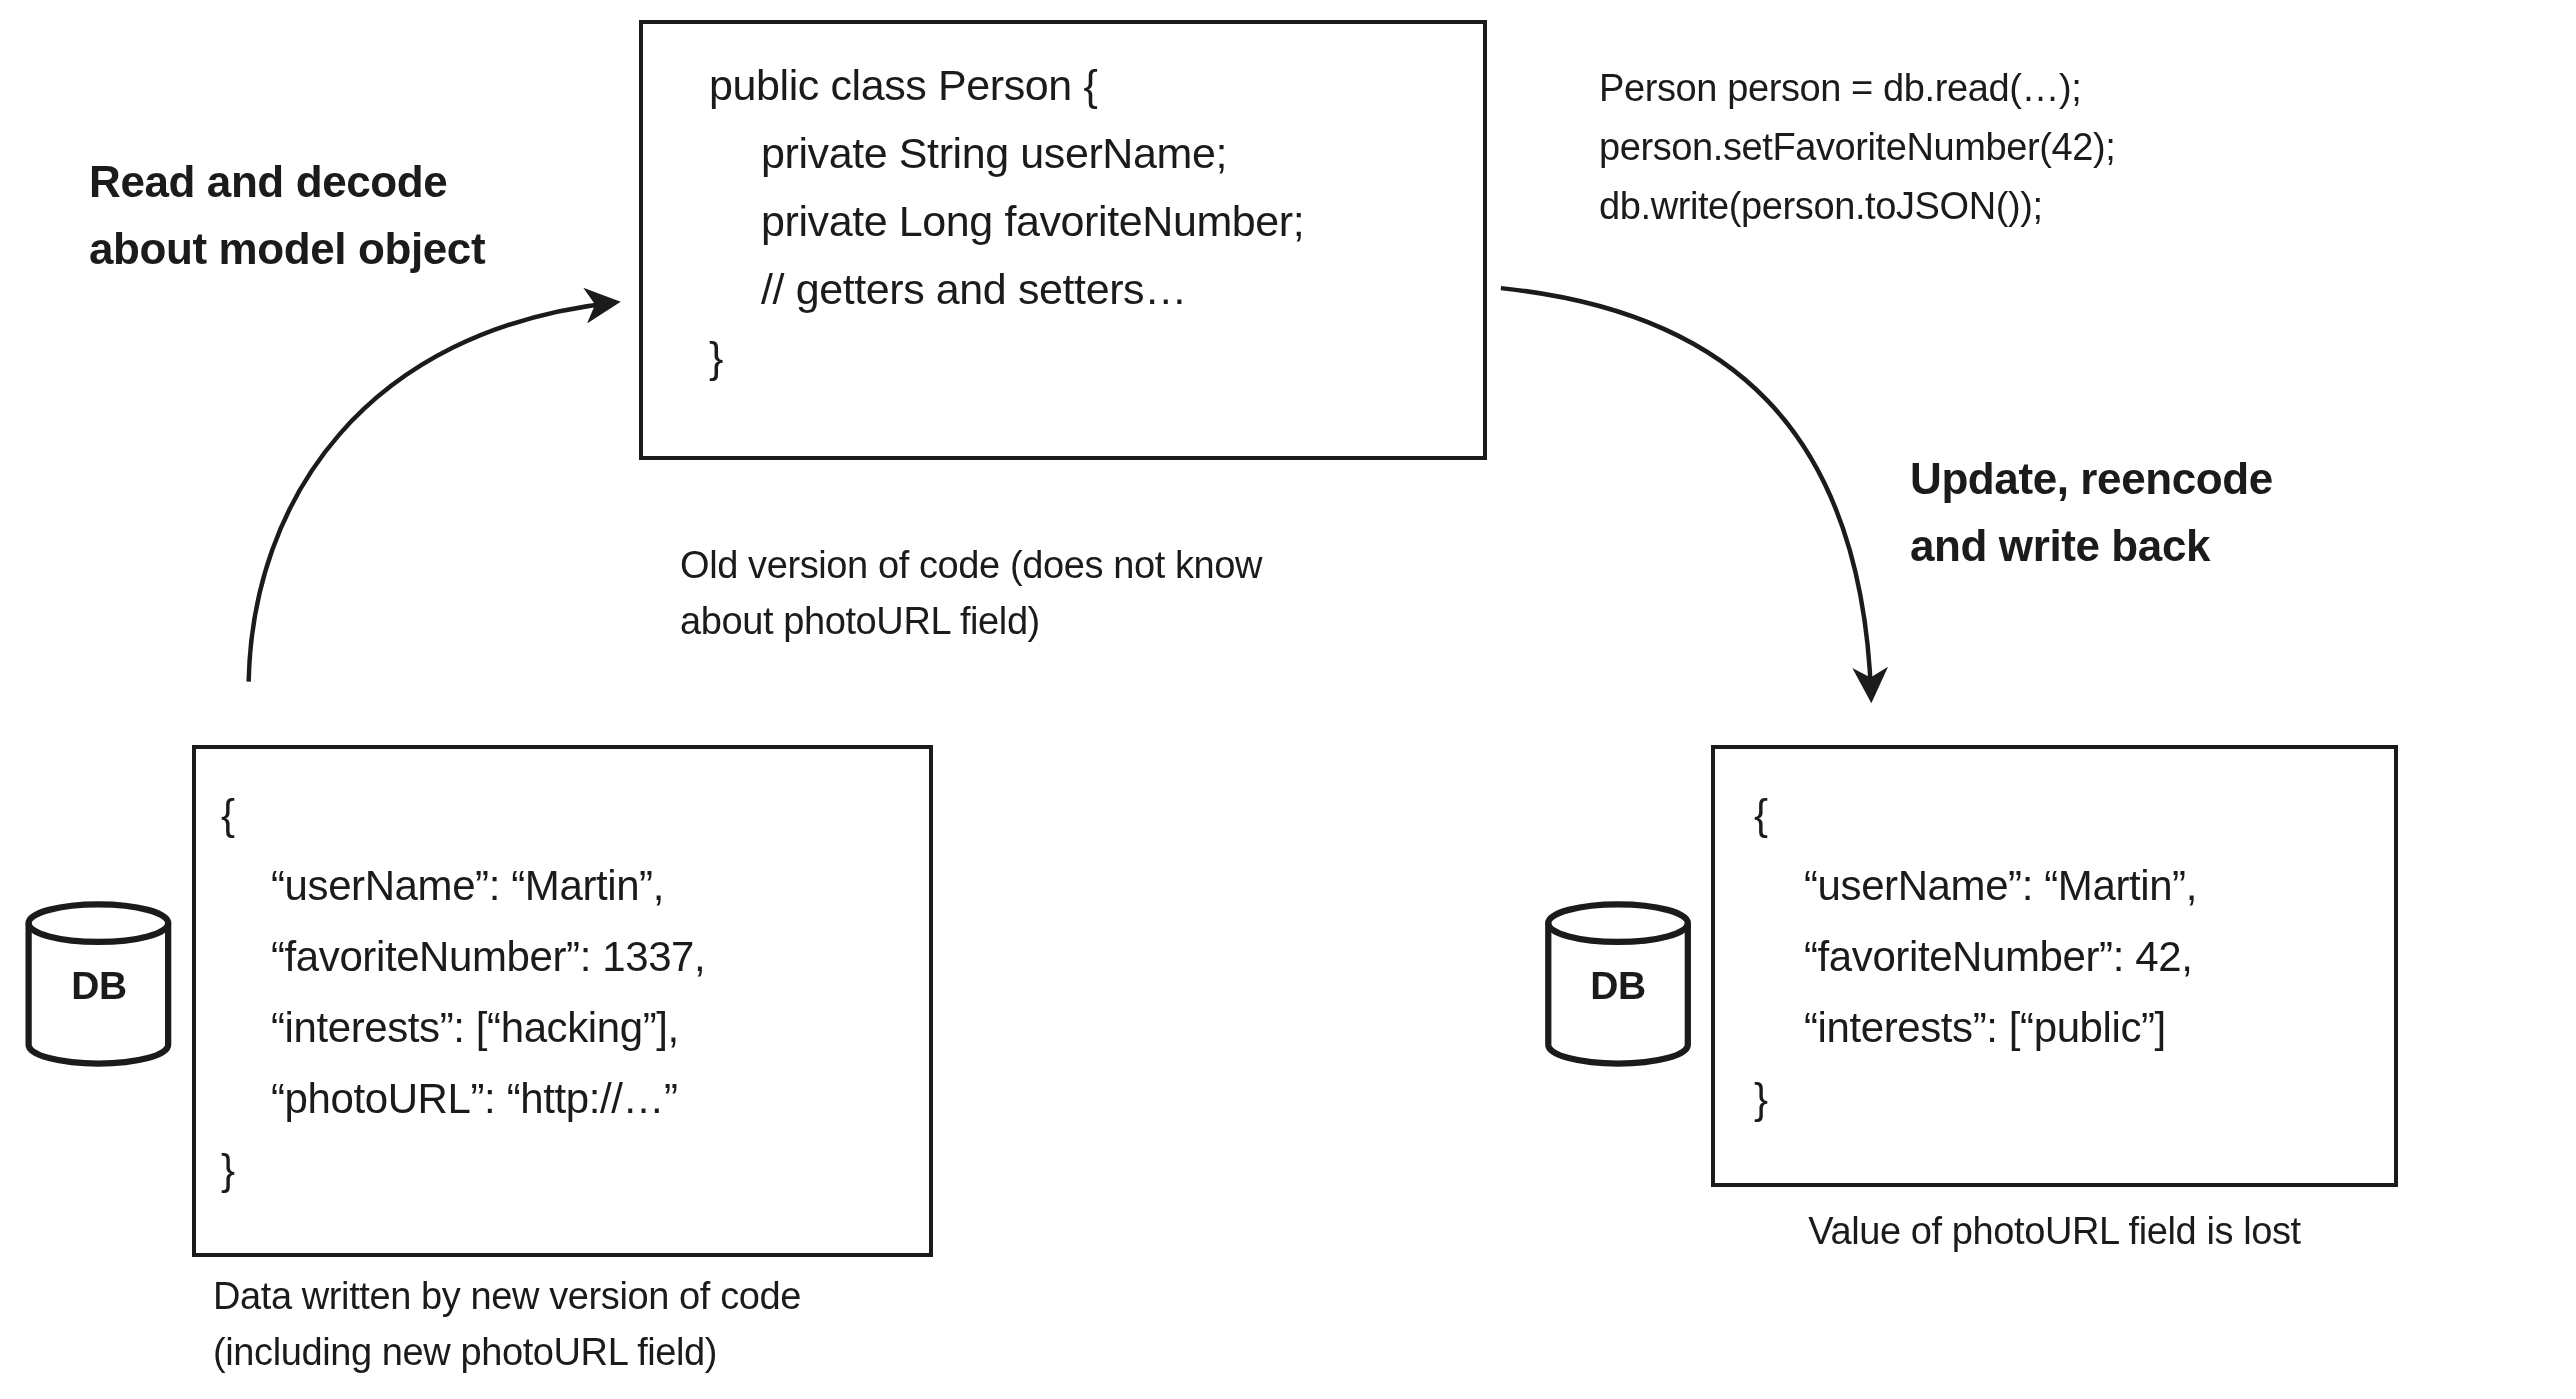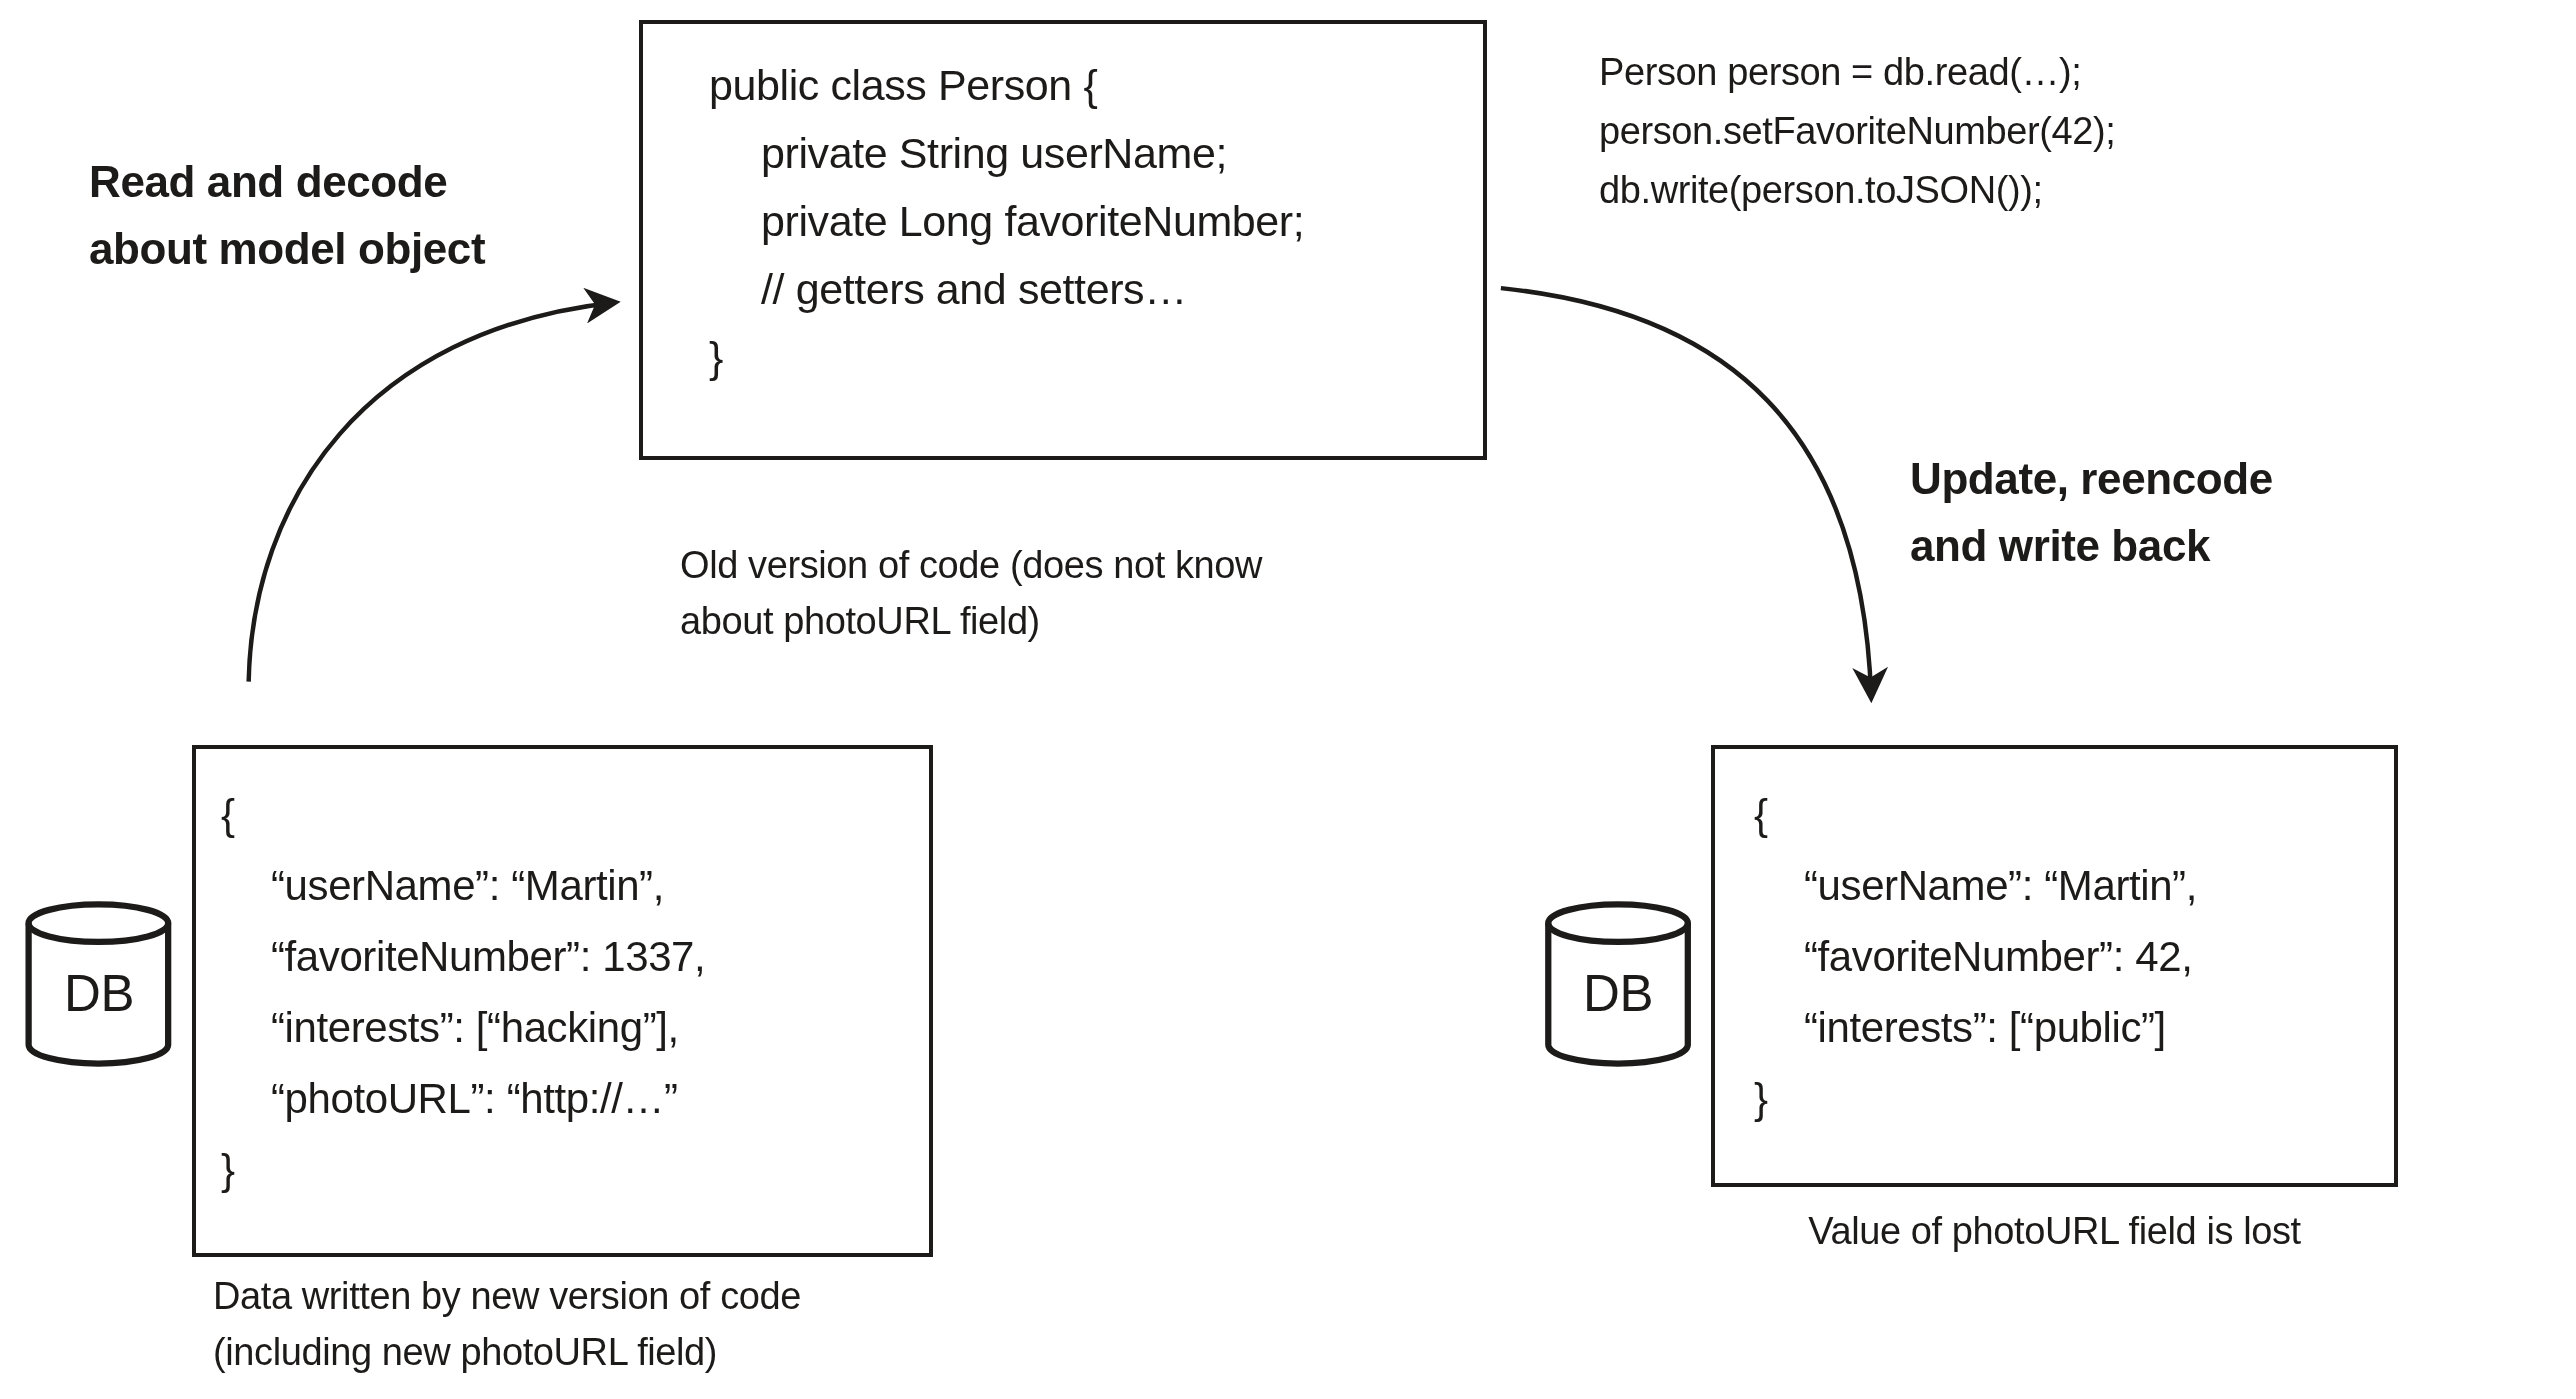--- a/index.html
+++ b/index.html
@@ -42,31 +42,33 @@
   .left-json-text .indent, .right-json-text .indent { padding-left: 50px; }
   .caption {
     font-size: 38px;
     line-height: 56px;
     letter-spacing: -0.4px;
   }
   .code-snippet {
     font-size: 38px;
     line-height: 59px;
     letter-spacing: -0.4px;
+    margin-top: 16px;
   }
   .big-label {
     font-size: 44px;
     line-height: 67px;
     letter-spacing: -0.4px;
     font-weight: bold;
   }
   .db-label {
-    font-size: 51px;
+    font-size: 39px;
     text-align: center;
     letter-spacing: -0.4px;
+    font-weight: bold;
   }
   svg.overlay {
     position: absolute;
     left: 0; top: 0;
     width: 2576px; height: 1400px;
   }
   .stroke-ink { stroke: #1d1b1a; fill: none; }
 </style>
 </head>
 <body>

